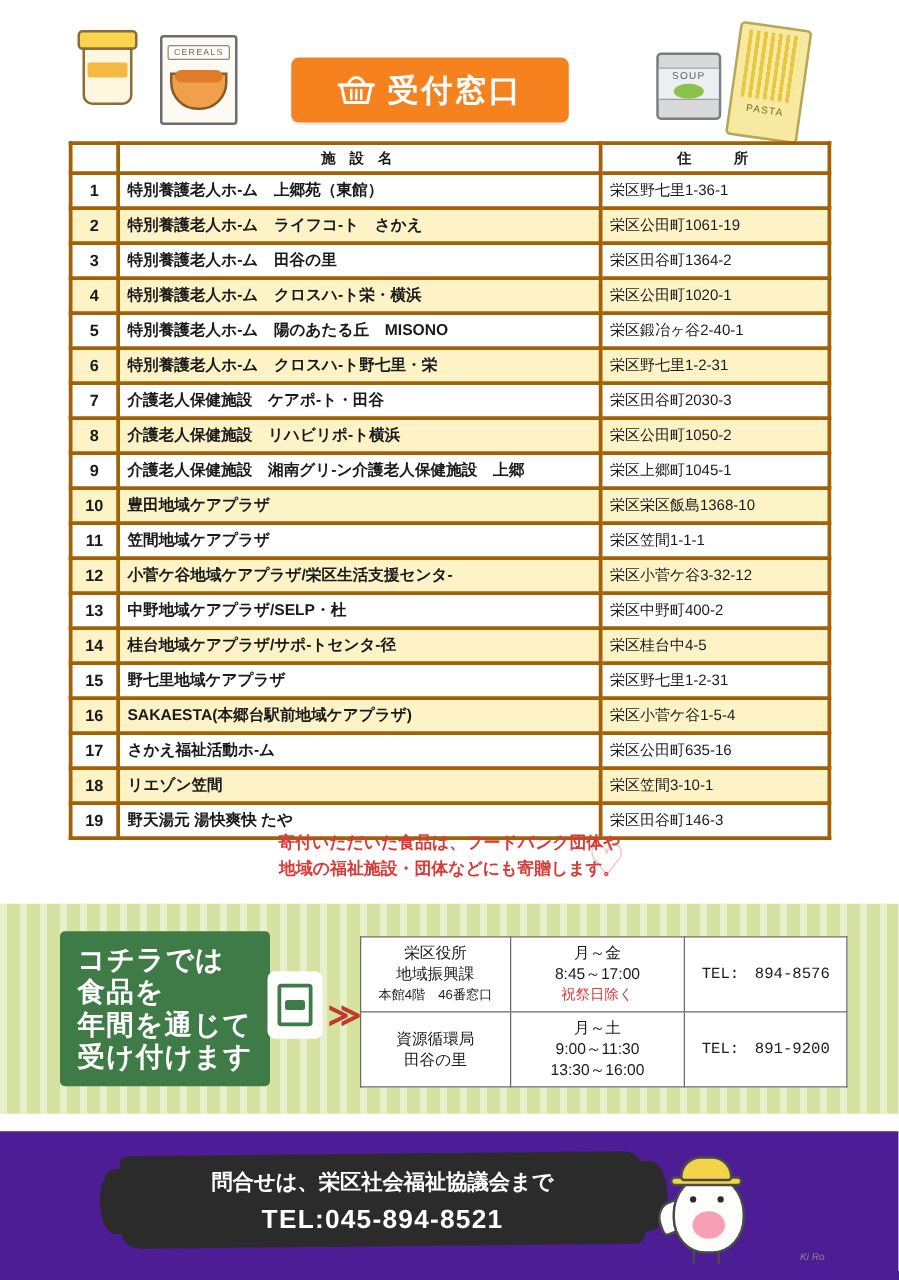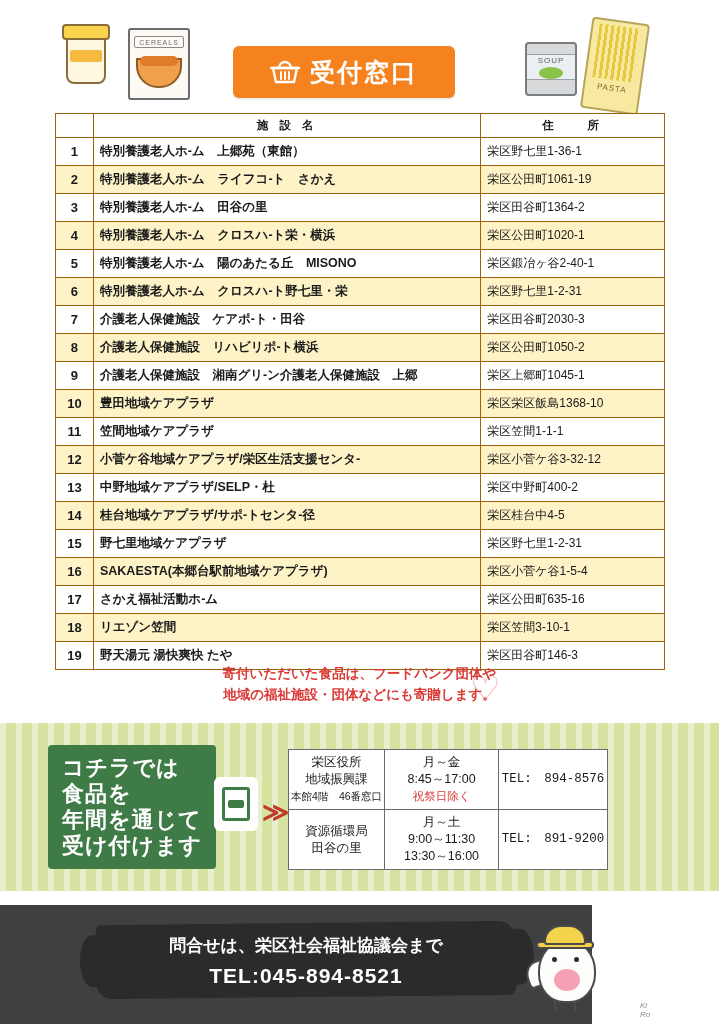--- a/index.html
+++ b/index.html
@@ -131,21 +131,21 @@
     left: 55px; top: 113px;
     width: 610px;
   }
   table.facilities {
     width: 610px;
     border-collapse: collapse;
     font-size: 12.5px;
     color: #1a1a1a;
   }
   table.facilities th, table.facilities td {
-    border: 1px solid #a16207;
+    border: 3px solid #a16207;
     padding: 0 6px;
     height: 28px;
     vertical-align: middle;
   }
   table.facilities thead th {
     background: #ffffff;
     font-weight: bold;
     text-align: center;
     letter-spacing: 4px;
     font-size: 11.5px;
@@ -227,43 +227,43 @@
     left: 262px; top: 74px;
     color: #c0392b;
     font-size: 26px;
     font-weight: bold;
     letter-spacing: -6px;
   }
 
   table.contact {
     position: absolute;
     left: 288px; top: 26px;
-    width: 320px;
+    width: 390px;
     border-collapse: collapse;
     background: #ffffff;
     font-size: 12.5px;
     color: #1a1a1a;
   }
   table.contact td {
     border: 1px solid #6b6b6b;
     text-align: center;
     padding: 4px 2px;
     line-height: 17px;
   }
   table.contact td.office { width: 120px; }
   table.contact td.hours { width: 140px; }
   table.contact td.tel { width: 130px; font-family: Liberation Mono, monospace; }
   .small { font-size: 10.5px; }
   .red-note { color: #d93a36; font-size: 11.5px; }
 
   
   .footer {
     position: absolute;
-    left: 0; top: 905px; width: 592px; height: 119px;
-    background: #404040;
+    left: 0; top: 905px; width: 719px; height: 119px;
+    background: #4c1d95;
   }
   .brush {
     position: absolute;
     left: 96px; top: 18px;
     width: 420px; height: 74px;
     background: #2b2b2b;
     border-radius: 6px 18px 8px 16px;
     transform: rotate(-0.6deg);
   }
   .brush::before {

